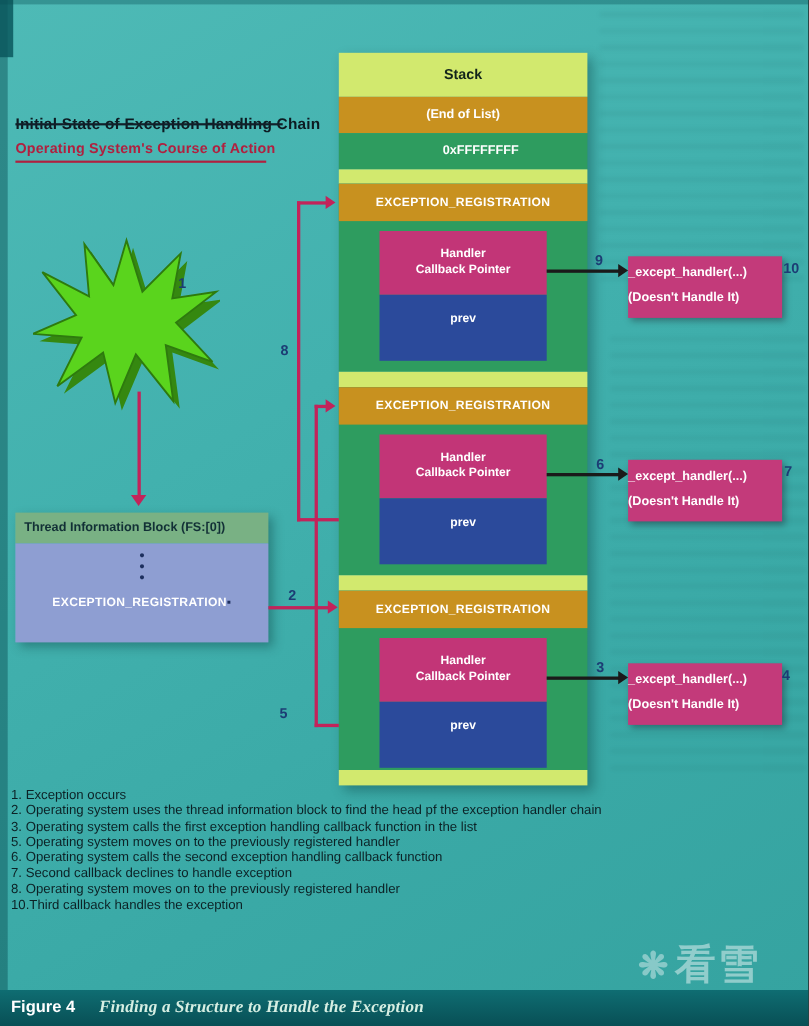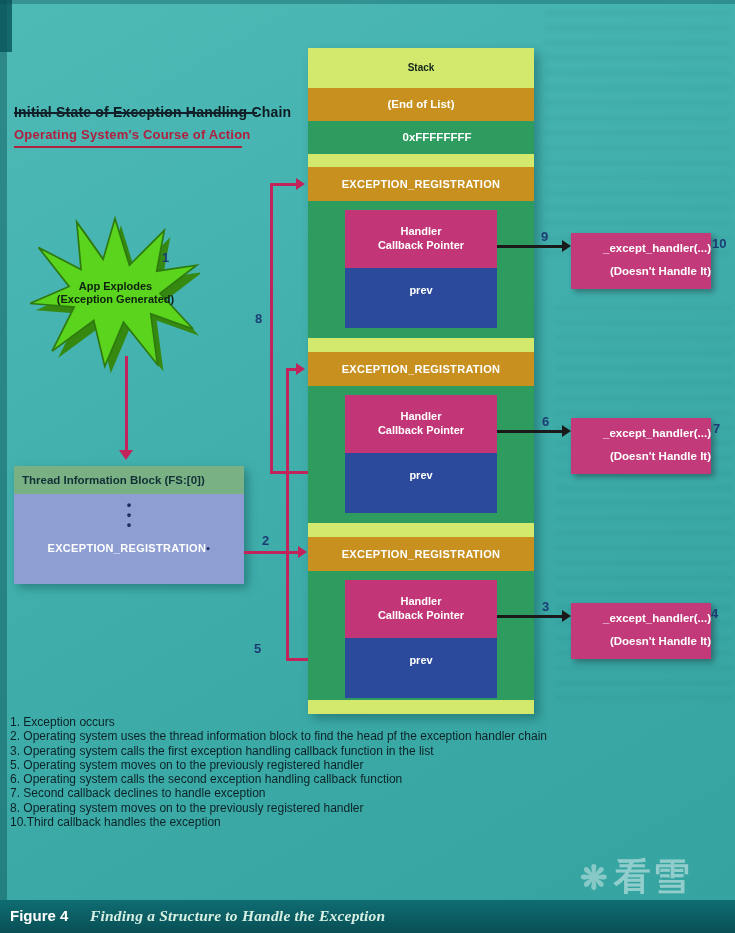--- a/index.html
+++ b/index.html
@@ -36,34 +36,34 @@
             font-size:11.5px;font-weight:bold;line-height:28px;padding-left:8px;box-sizing:border-box;}
   .tib-body{position:absolute;left:0;top:28px;width:230px;height:90px;background:#8e9ed2;}
   .tib-dots{position:absolute;left:0;top:6px;width:230px;text-align:center;color:#1d2f5e;
             font-size:13px;font-weight:bold;line-height:10px;white-space:pre-line;}
   .tib-entry{position:absolute;left:0;top:48px;width:230px;text-align:center;color:#ffffff;
              font-size:11px;font-weight:bold;letter-spacing:.3px;}
   .tib-entry .sq{color:#1d2f5e;}
 
   .stack{position:absolute;left:308px;top:48px;width:226px;height:666px;box-shadow:5px 5px 10px rgba(0,50,50,.35);}
   .seg{position:absolute;left:0;width:226px;text-align:center;font-weight:bold;box-sizing:border-box;}
-  .seg-cap{background:#d2e96e;color:#12241a;font-size:10px;}
+  .seg-cap{background:#d2e96e;color:#12241a;font-size:13px;}
   .seg-orange{background:#c8911f;color:#fff;font-size:11.5px;}
   .seg-green{background:#2e9c5f;color:#fff;font-size:11.5px;}
   .seg-sep{background:#d2e96e;}
   .reg-green{position:absolute;left:0;width:226px;background:#2e9c5f;}
   .reg-head{position:absolute;left:0;width:226px;height:34px;background:#c8911f;color:#fff;
             font-size:11px;font-weight:bold;line-height:34px;text-align:center;letter-spacing:.3px;}
   .hbox{position:absolute;left:37px;width:152px;height:58px;background:#c23577;color:#fff;
         font-size:11px;font-weight:bold;text-align:center;line-height:14px;padding-top:14px;box-sizing:border-box;}
   .pbox{position:absolute;left:37px;width:152px;height:60px;background:#2b4a9b;color:#fff;
         font-size:11px;font-weight:bold;text-align:center;line-height:44px;}
 
   .handler{position:absolute;left:571px;width:140px;height:56px;background:#c33a7a;
-           box-shadow:3px 3px 6px rgba(20,5,15,.35);color:#fff;text-align:right;
+           box-shadow:3px 3px 6px rgba(20,5,15,.35);color:#fff;text-align:left;
            font-size:11.5px;font-weight:bold;}
   .handler .l1{position:absolute;left:0;top:9px;width:140px;}
   .handler .l2{position:absolute;left:0;top:32px;width:140px;}
 
   .steps{position:absolute;left:10px;top:715px;font-size:12px;line-height:14.3px;color:#0c2226;}
 
   .figbar{position:absolute;left:0;top:900px;width:735px;height:33px;
           background:linear-gradient(#0f6d72,#084f55);}
   .figbar .flabel{position:absolute;left:10px;top:7px;font-size:15px;font-weight:bold;color:#ffffff;}
   .figbar .ftitle{position:absolute;left:90px;top:7px;font-size:15.5px;font-weight:bold;font-style:italic;
@@ -89,24 +89,20 @@
   <div class="h-sub">Operating System's Course of Action</div>
   <div class="h-sub-line"></div>
 
   <div class="star-wrap">
     <svg width="170" height="160" viewBox="0 0 200 180">
       <polygon points="100,0 117,55 158,14 149,62 196,55 153,88 192,130 142,112 150,172 110,122 88,174 75,120 26,156 52,104 0,100 46,80 10,34 60,60 55,4 86,48" fill="#358810" transform="translate(7,8)"></polygon>
       <polygon points="100,0 117,55 158,14 149,62 196,55 153,88 192,130 142,112 150,172 110,122 88,174 75,120 26,156 52,104 0,100 46,80 10,34 60,60 55,4 86,48" fill="#5ad41d" stroke="#2e7a0e" stroke-width="2"></polygon>
     </svg>
   </div>
   <div class="star-num">1</div>
-  <div class="star-text">
-    <div>App Explodes</div>
-    <div>(Exception Generated)</div>
-  </div>
 
   <div class="line" style="left:125px;top:356px;width:3px;height:96px;background:#c2235a;"></div>
   <div class="head-down" style="left:119px;top:450px;border-top:10px solid #c2235a;"></div>
 
   <div class="tib">
     <div class="tib-head">Thread Information Block (FS:[0])</div>
     <div class="tib-body">
       <div class="tib-dots">•
 •
 •</div>

